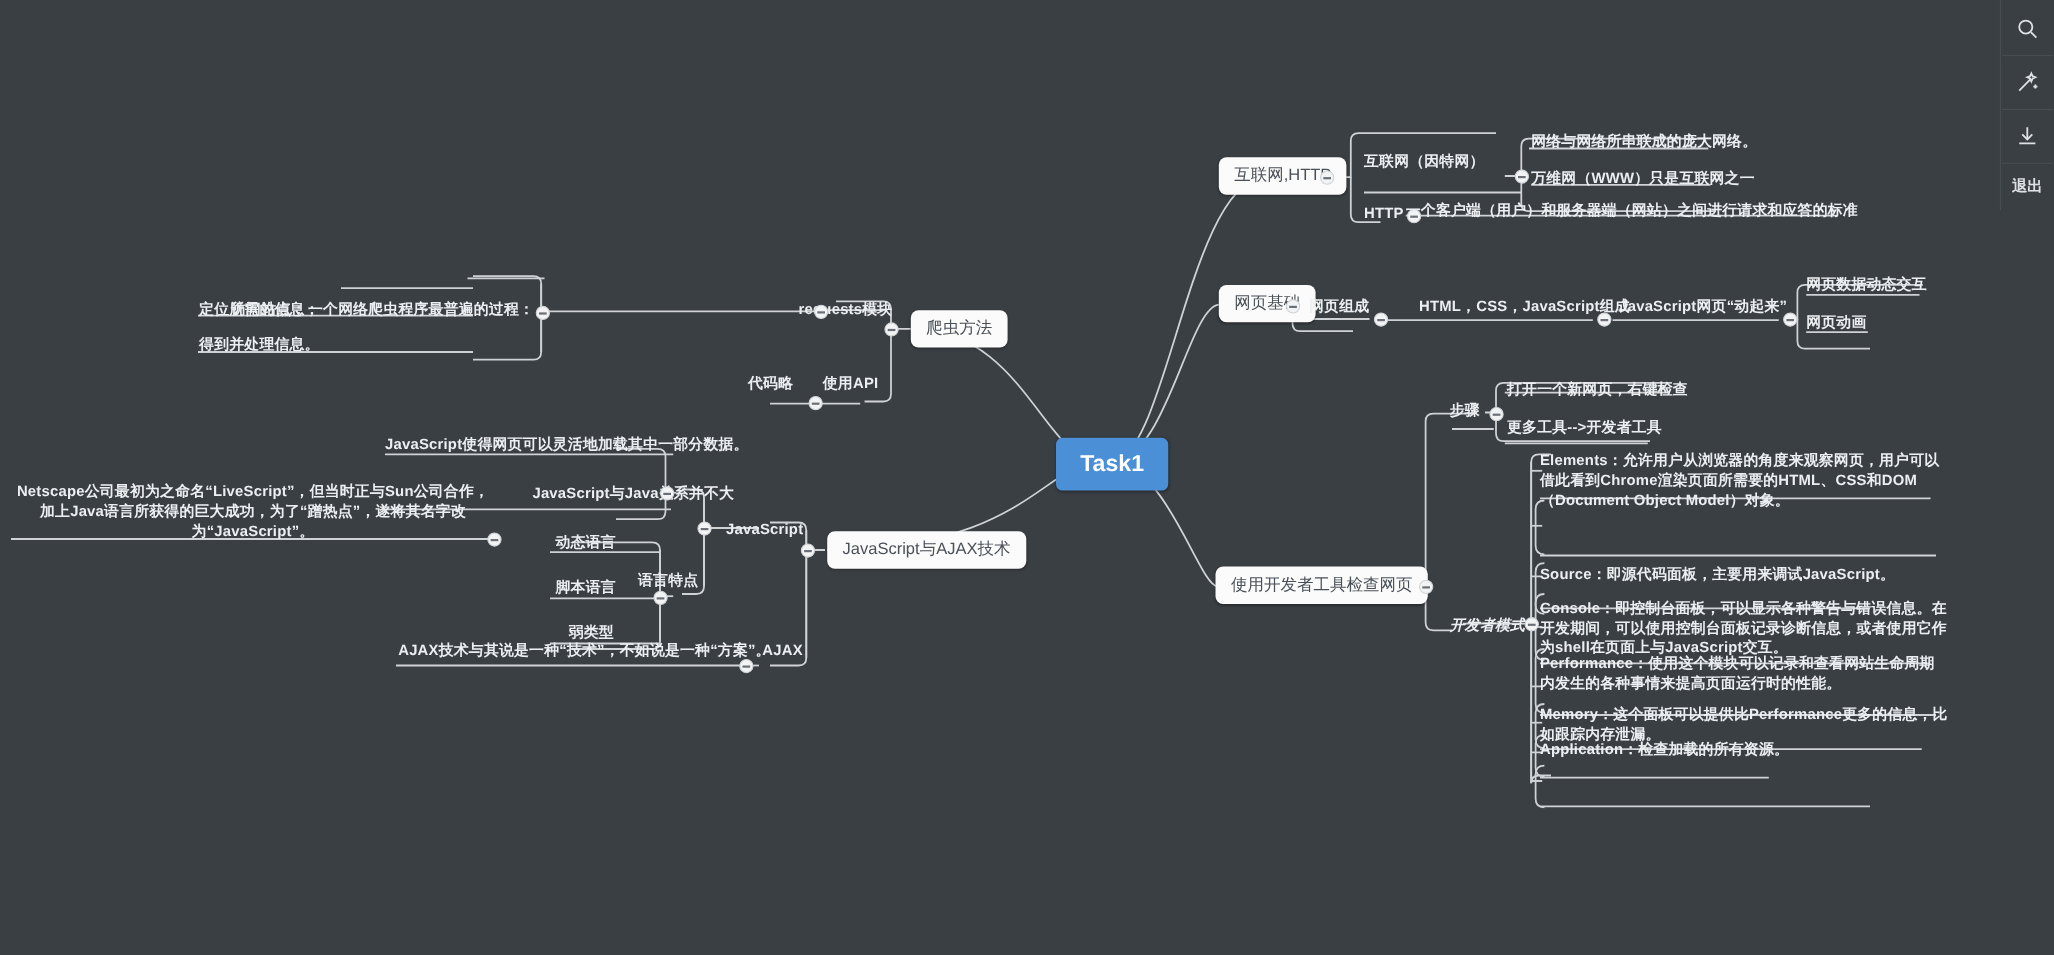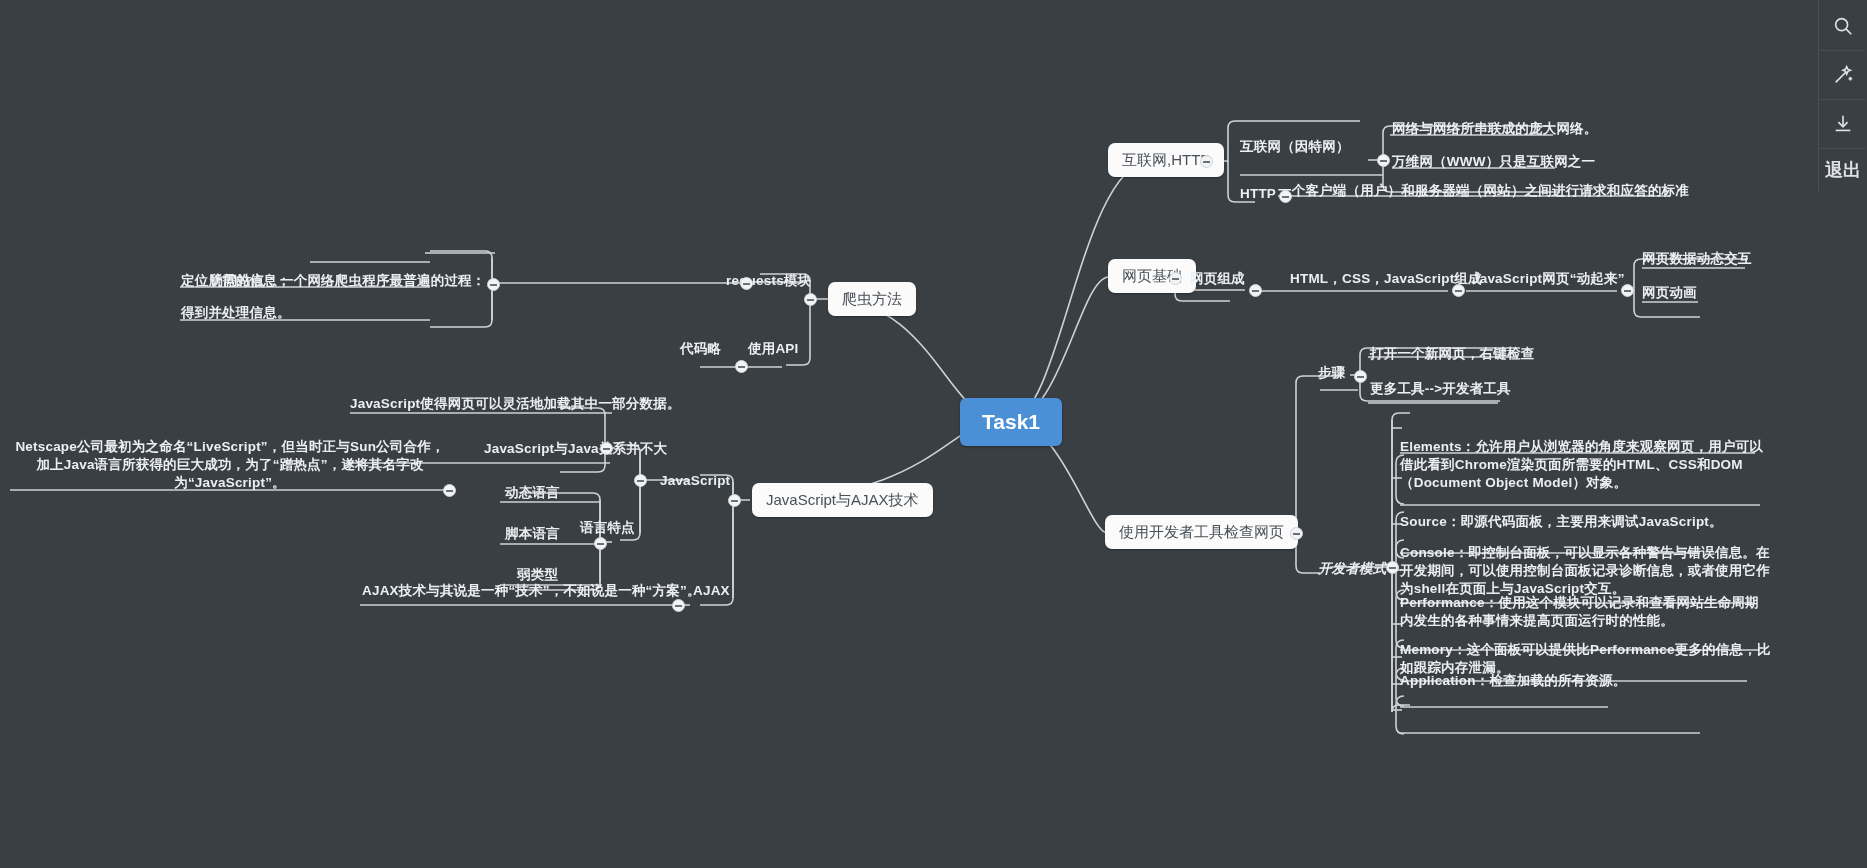--- a/index.html
+++ b/index.html
@@ -44,21 +44,21 @@
     position:absolute;right:0;top:0;width:48px;
     background:#3a3f44;border-left:1px solid #4a5056;
     display:flex;flex-direction:column;align-items:center;
     padding-top:2px;
   }
   .tool{
     width:46px;height:48px;display:flex;align-items:center;justify-content:center;
     color:#dfe2e5;cursor:pointer;border-bottom:1px solid #474d53;
   }
   .tool:last-child{border-bottom:none;}
-  .tool.label{font-size:18px;font-weight:600;height:42px;}
+  .tool.label{font-size:14px;font-weight:600;height:42px;}
   .tool svg{display:block;}
 </style>
 </head>
 <body>
 
 <div id="canvas">
 
   <svg id="wires" viewBox="0 0 1867 868">
     <g fill="none" stroke="#cfd3d6" stroke-width="1.6">
 
@@ -214,21 +214,21 @@
   <div class="dot" style="left:1290px;top:527px;"></div>
 
   <div class="node txt" style="left:1318px;top:364px;">步骤</div>
   <div class="dot" style="left:1354px;top:370px;"></div>
   <div class="node txt" style="left:1370px;top:345px;">打开一个新网页，右键检查</div>
   <div class="node txt" style="left:1370px;top:380px;">更多工具--&gt;开发者工具</div>
 
   <div class="node txt" style="left:1318px;top:560px;font-style:italic;">开发者模式</div>
   <div class="dot" style="left:1386px;top:561px;"></div>
 
-  <div class="node txt wrap" style="left:1400px;top:410px;width:370px;margin-top:28px;">Elements：允许用户从浏览器的角度来观察网页，用户可以借此看到Chrome渲染页面所需要的HTML、CSS和DOM（Document Object Model）对象。</div>
+  <div class="node txt wrap" style="left:1400px;top:410px;width:370px;">Elements：允许用户从浏览器的角度来观察网页，用户可以借此看到Chrome渲染页面所需要的HTML、CSS和DOM（Document Object Model）对象。</div>
   <div class="node txt wrap" style="left:1400px;top:513px;width:370px;">Source：即源代码面板，主要用来调试JavaScript。</div>
   <div class="node txt wrap" style="left:1400px;top:544px;width:370px;">Console：即控制台面板，可以显示各种警告与错误信息。在开发期间，可以使用控制台面板记录诊断信息，或者使用它作为shell在页面上与JavaScript交互。</div>
   <div class="node txt wrap" style="left:1400px;top:594px;width:370px;">Performance：使用这个模块可以记录和查看网站生命周期内发生的各种事情来提高页面运行时的性能。</div>
   <div class="node txt wrap" style="left:1400px;top:641px;width:380px;">Memory：这个面板可以提供比Performance更多的信息，比如跟踪内存泄漏。</div>
   <div class="node txt wrap" style="left:1400px;top:672px;width:380px;">Application：检查加载的所有资源。</div>
 
   <div class="node pill" style="left:828px;top:282px;">爬虫方法</div>
   <div class="dot" style="left:804px;top:293px;"></div>
 
   <div class="node txt" style="left:726px;top:272px;">requests模块</div>

